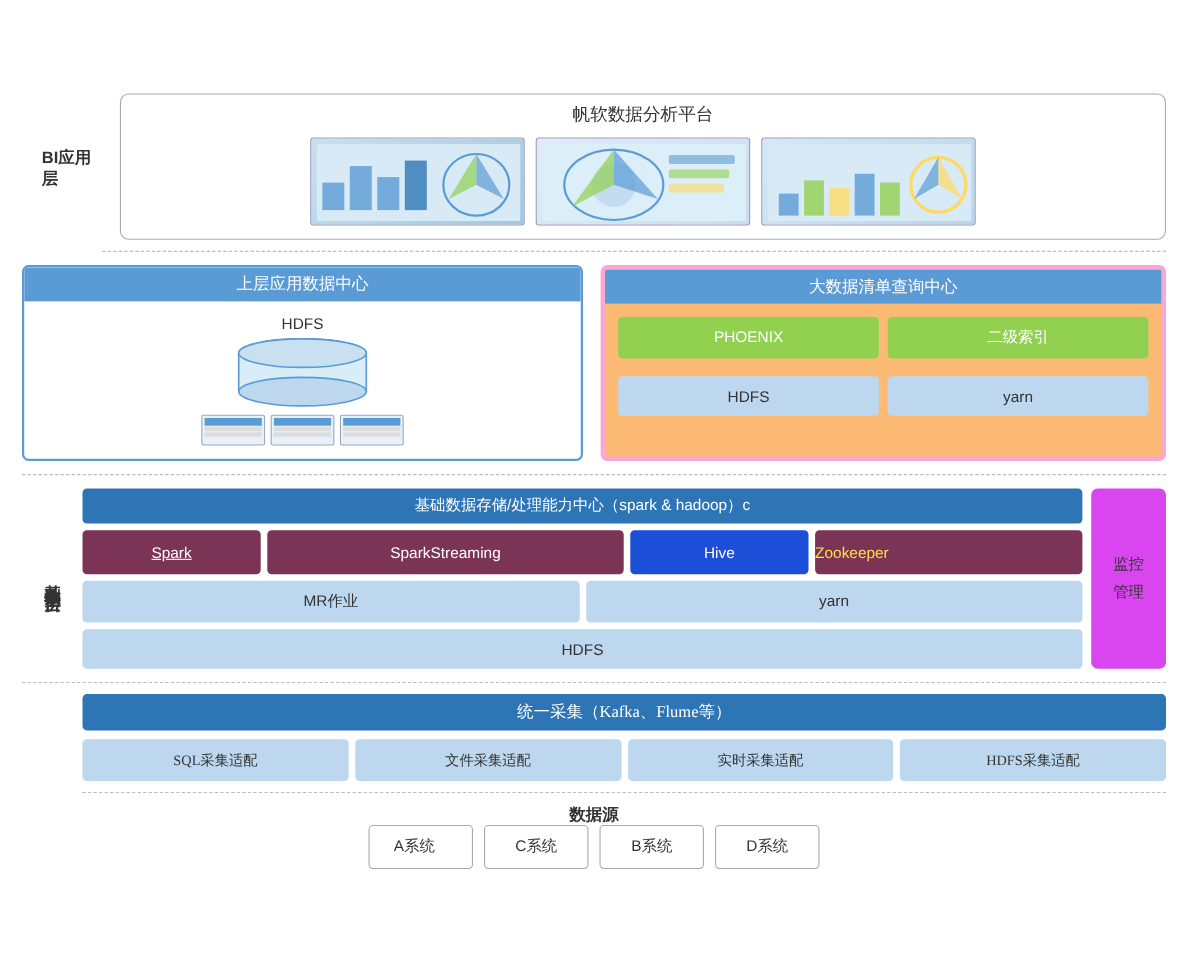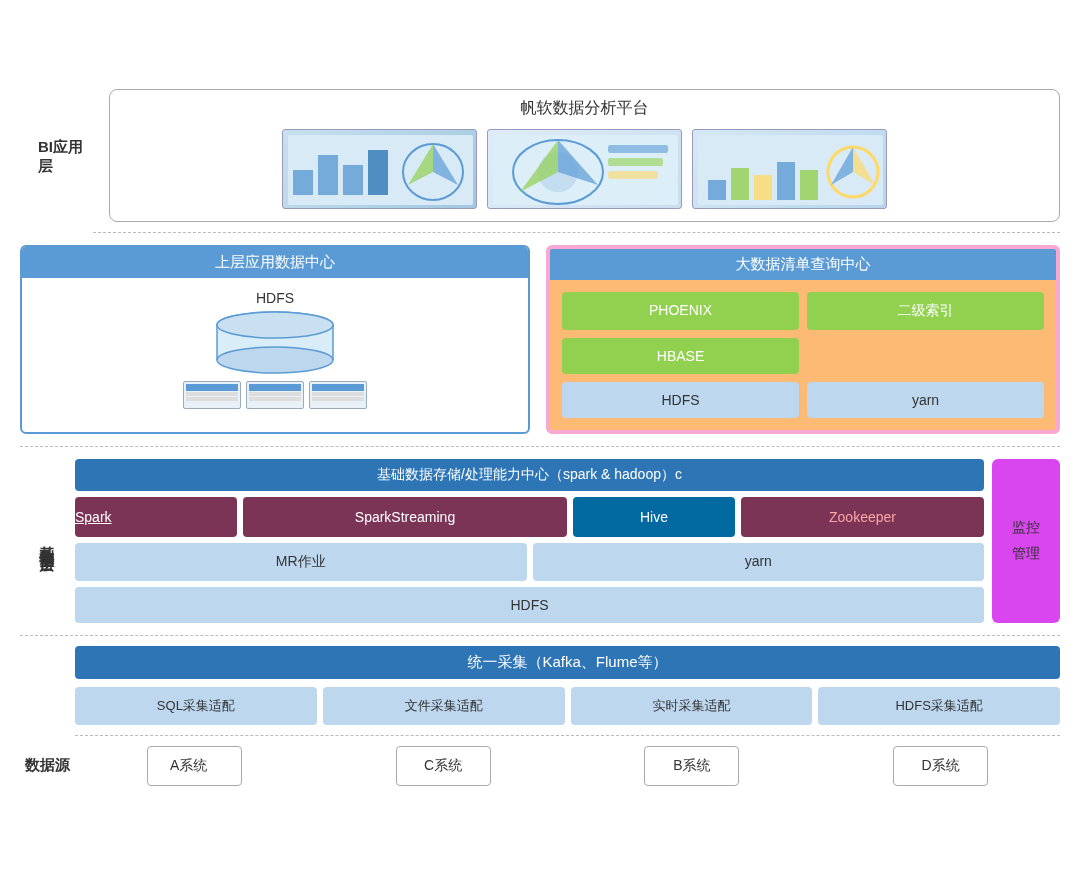--- a/index.html
+++ b/index.html
@@ -116,21 +116,20 @@
         <div style="flex:1;border:4px solid #f9a8d4;border-radius:6px;background:#fdba74;overflow:hidden;">
           <div style="background:#5b9bd5;color:#fff;text-align:center;font-size:15px;padding:6px 0;">大数据清单查询中心</div>
           <div style="padding:12px;display:flex;flex-direction:column;gap:8px;">
 
             <div style="display:flex;flex-direction:row;gap:8px;">
               <div style="background:#92d050;border-radius:4px;color:#fff;font-size:14px;text-align:center;padding:10px 0;flex:1;">PHOENIX</div>
               <div style="background:#92d050;border-radius:4px;color:#fff;font-size:14px;text-align:center;padding:10px 0;flex:1;">二级索引</div>
             </div>
 
             <div style="display:flex;flex-direction:row;gap:8px;">
-              <div style="background:#92d050;border-radius:4px;color:#fff;font-size:14px;text-align:center;padding:10px 0;flex:1;">HBASE</div>
               <div style="flex:1;"></div>
             </div>
 
             <div style="display:flex;flex-direction:row;gap:8px;">
               <div style="background:#bdd7ee;border-radius:4px;color:#333;font-size:14px;text-align:center;padding:10px 0;flex:1;">HDFS</div>
               <div style="background:#bdd7ee;border-radius:4px;color:#333;font-size:14px;text-align:center;padding:10px 0;flex:1;">yarn</div>
             </div>
           </div>
         </div>
       </div>
@@ -142,55 +141,55 @@
         <span style="font-size:15px;font-weight:bold;color:#333;writing-mode:vertical-rl;text-orientation:upright;letter-spacing:2px;line-height:1.4;">基础数据平台层</span>
       </div>
 
       <div style="flex:1;display:flex;flex-direction:row;gap:8px;padding:12px 0 12px 0;">
 
         <div style="flex:1;display:flex;flex-direction:column;gap:6px;">
 
           <div style="background:#2e75b6;color:#fff;text-align:center;font-size:14px;padding:7px 0;border-radius:4px;">基础数据存储/处理能力中心（spark &amp; hadoop）c</div>
 
           <div style="display:flex;flex-direction:row;gap:6px;">
-            <div style="background:#7b3455;border-radius:4px;color:#fff;font-size:14px;padding:12px 0;flex:1;text-decoration:underline;">Spark</div>
+            <div style="background:#7b3455;border-radius:4px;color:#fff;font-size:14px;text-align:center;padding:12px 0;flex:1;text-decoration:underline;">Spark</div>
             <div style="background:#7b3455;border-radius:4px;color:#fff;font-size:14px;text-align:center;padding:12px 0;flex:2;">SparkStreaming</div>
-            <div style="background:#0369a1;border-radius:4px;color:#fff;font-size:14px;text-align:center;padding:12px 0;flex:1;">Hive</div>
-            <div style="background:#7b3455;border-radius:4px;color:#fca5a5;font-size:14px;text-align:center;padding:12px 0;flex:1.5;">Zookeeper</div>
+            <div style="background:#1d4ed8;border-radius:4px;color:#fff;font-size:14px;text-align:center;padding:12px 0;flex:1;">Hive</div>
+            <div style="background:#7b3455;border-radius:4px;color:#fde047;font-size:14px;text-align:left;padding:12px 0;flex:1.5;">Zookeeper</div>
           </div>
 
           <div style="display:flex;flex-direction:row;gap:6px;">
             <div style="background:#bdd7ee;border-radius:4px;color:#333;font-size:14px;text-align:center;padding:10px 0;flex:1;">MR作业</div>
             <div style="background:#bdd7ee;border-radius:4px;color:#333;font-size:14px;text-align:center;padding:10px 0;flex:1;">yarn</div>
           </div>
 
           <div style="background:#bdd7ee;border-radius:4px;color:#333;font-size:14px;text-align:center;padding:10px 0;">HDFS</div>
         </div>
 
         <div style="width:68px;background:#d946ef;border-radius:6px;display:flex;flex-direction:column;align-items:center;justify-content:center;font-size:14px;color:#333;text-align:center;white-space:pre-line;line-height:1.8;">监控
 管理</div>
       </div>
     </div>
 
-    <div style="display:flex;flex-direction:row;align-items:stretch;">
+    <div style="display:flex;flex-direction:row;align-items:stretch;font-family:Liberation Serif, serif;">
       <div style="width:55px;"></div>
       <div style="flex:1;display:flex;flex-direction:column;padding:10px 0 10px 0;border-bottom:1.5px dashed #bbb;">
 
         <div style="background:#2e75b6;color:#fff;text-align:center;font-size:15px;padding:7px 0;border-radius:4px;">统一采集（Kafka、Flume等）</div>
 
         <div style="display:flex;flex-direction:row;gap:6px;margin-top:8px;">
           <div style="background:#bdd7ee;border-radius:4px;color:#333;font-size:13px;text-align:center;padding:10px 0;flex:1;">SQL采集适配</div>
           <div style="background:#bdd7ee;border-radius:4px;color:#333;font-size:13px;text-align:center;padding:10px 0;flex:1;">文件采集适配</div>
           <div style="background:#bdd7ee;border-radius:4px;color:#333;font-size:13px;text-align:center;padding:10px 0;flex:1;">实时采集适配</div>
           <div style="background:#bdd7ee;border-radius:4px;color:#333;font-size:13px;text-align:center;padding:10px 0;flex:1;">HDFS采集适配</div>
         </div>
       </div>
     </div>
 
-    <div style="display:flex;flex-direction:row;align-items:center;padding:10px 0 4px 0;">
+    <div style="display:flex;flex-direction:column;align-items:center;padding:10px 0 4px 0;">
       <div style="width:55px;display:flex;align-items:center;justify-content:center;">
         <span style="font-size:15px;font-weight:bold;color:#333;">数据源</span>
       </div>
       <div style="flex:1;display:flex;flex-direction:row;gap:10px;align-items:center;justify-content:space-around;">
         <div style="border:1.5px solid #aaa;border-radius:4px;padding:10px 22px;font-size:14px;color:#333;background:#fff;min-width:95px;">A系统</div>
         <div style="border:1.5px solid #aaa;border-radius:4px;padding:10px 22px;font-size:14px;color:#333;background:#fff;min-width:95px;text-align:center;">C系统</div>
         <div style="border:1.5px solid #aaa;border-radius:4px;padding:10px 22px;font-size:14px;color:#333;background:#fff;min-width:95px;text-align:center;">B系统</div>
         <div style="border:1.5px solid #aaa;border-radius:4px;padding:10px 22px;font-size:14px;color:#333;background:#fff;min-width:95px;text-align:center;">D系统</div>
       </div>
     </div>

